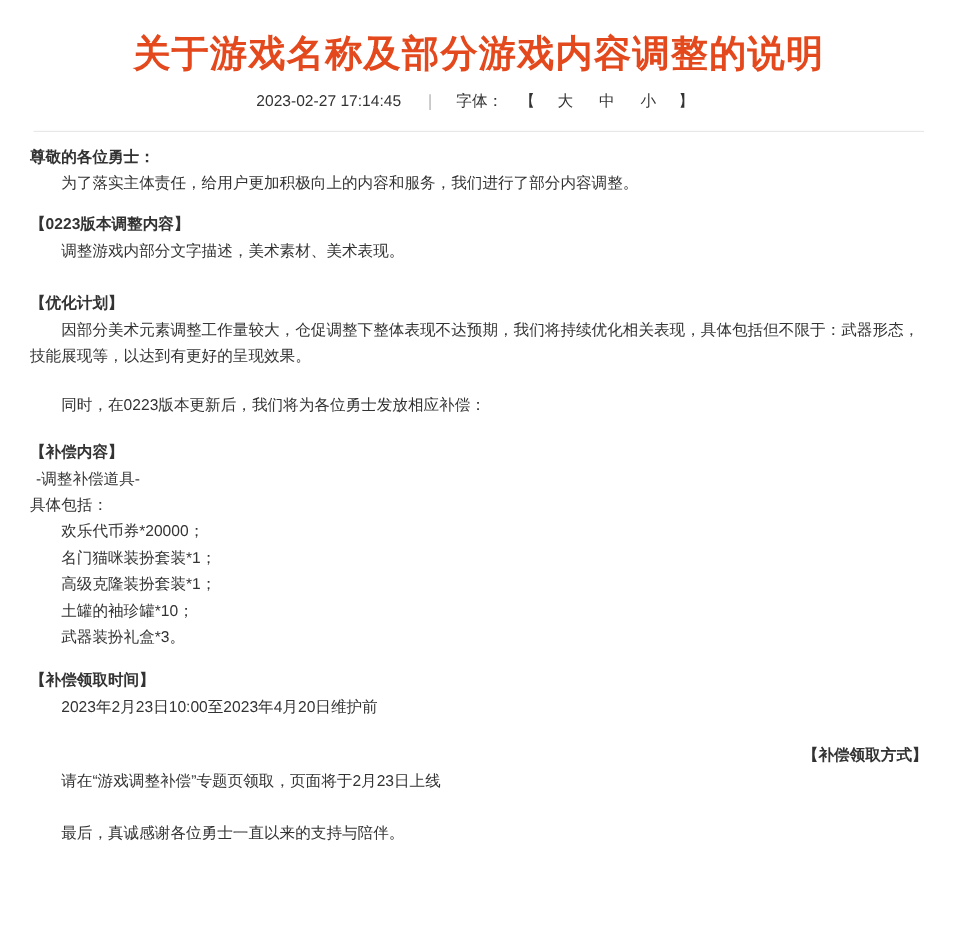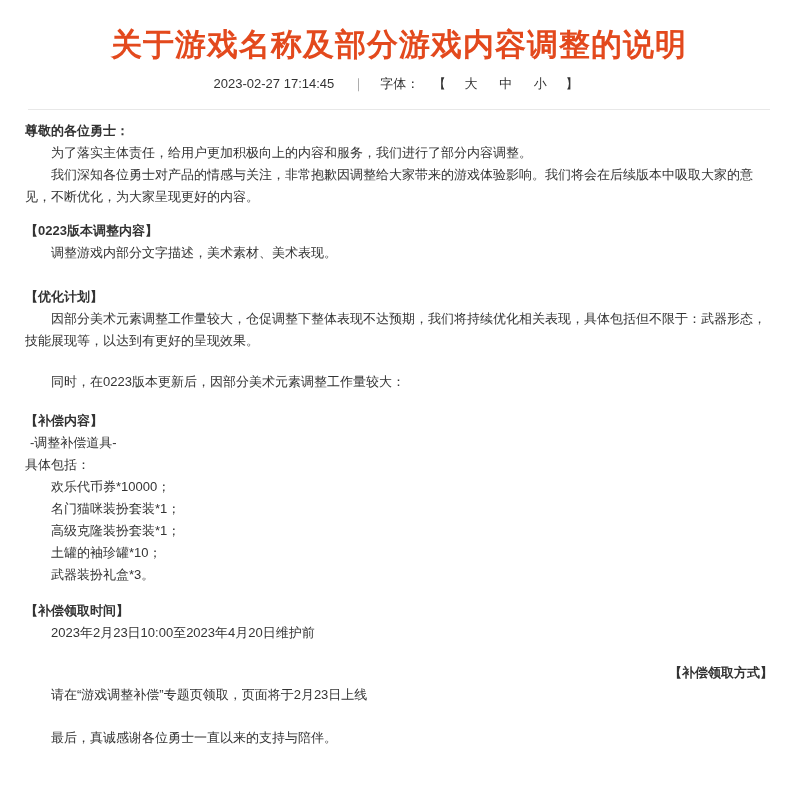--- a/index.html
+++ b/index.html
@@ -83,34 +83,33 @@
       <span class="font-size-option">中</span>
       <span class="font-size-option">小</span>
       <span class="bracket">】</span>
     </div>
     <hr class="divider">
   </div>
 
   <div class="content">
     <p class="bold">尊敬的各位勇士：</p>
     <p class="indent">为了落实主体责任，给用户更加积极向上的内容和服务，我们进行了部分内容调整。</p>
-    <p class="indent">我们深知各位勇士对产品的情感与关注，非常抱歉因调整给大家带来的游戏体验影响。我们将会在后续版本中吸取大家的意见，不断优化，为大家呈现更好的内容。</p>
 
     <p class="bold mt-sm">【0223版本调整内容】</p>
     <p class="indent">调整游戏内部分文字描述，美术素材、美术表现。</p>
 
     <p class="bold mt-xl">【优化计划】</p>
     <p class="indent">因部分美术元素调整工作量较大，仓促调整下整体表现不达预期，我们将持续优化相关表现，具体包括但不限于：武器形态，技能展现等，以达到有更好的呈现效果。</p>
 
-    <p class="indent mt-lg">同时，在0223版本更新后，因部分美术元素调整工作量较大：</p>
+    <p class="indent mt-lg">同时，在0223版本更新后，我们将为各位勇士发放相应补偿：</p>
 
     <p class="bold mt-md2">【补偿内容】</p>
     <p class="sub-indent">-调整补偿道具-</p>
     <p>具体包括：</p>
-    <p class="indent">欢乐代币券*10000；</p>
+    <p class="indent">欢乐代币券*20000；</p>
     <p class="indent">名门猫咪装扮套装*1；</p>
     <p class="indent">高级克隆装扮套装*1；</p>
     <p class="indent">土罐的袖珍罐*10；</p>
     <p class="indent">武器装扮礼盒*3。</p>
 
     <p class="bold mt-md">【补偿领取时间】</p>
     <p class="indent">2023年2月23日10:00至2023年4月20日维护前</p>
 
     <p class="bold mt-md3">【补偿领取方式】</p>
     <p class="indent">请在“游戏调整补偿”专题页领取，页面将于2月23日上线</p>

